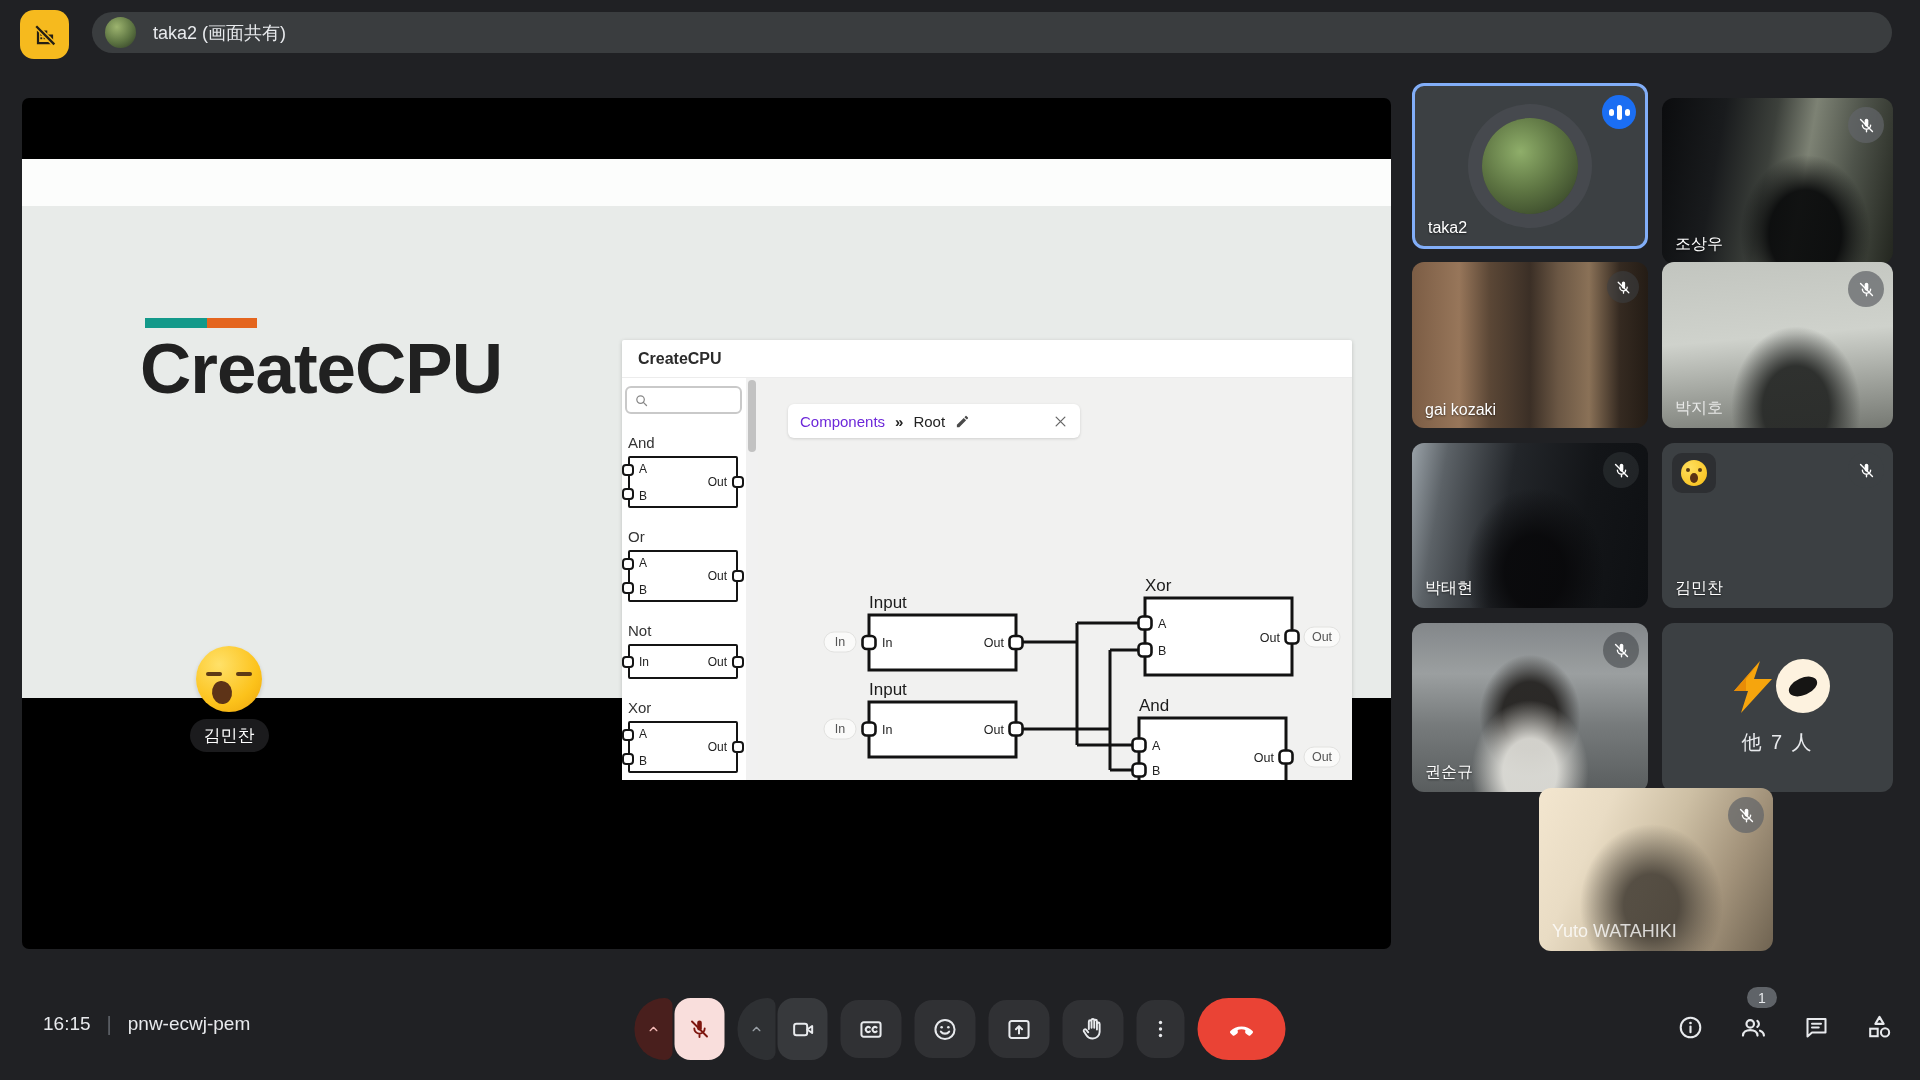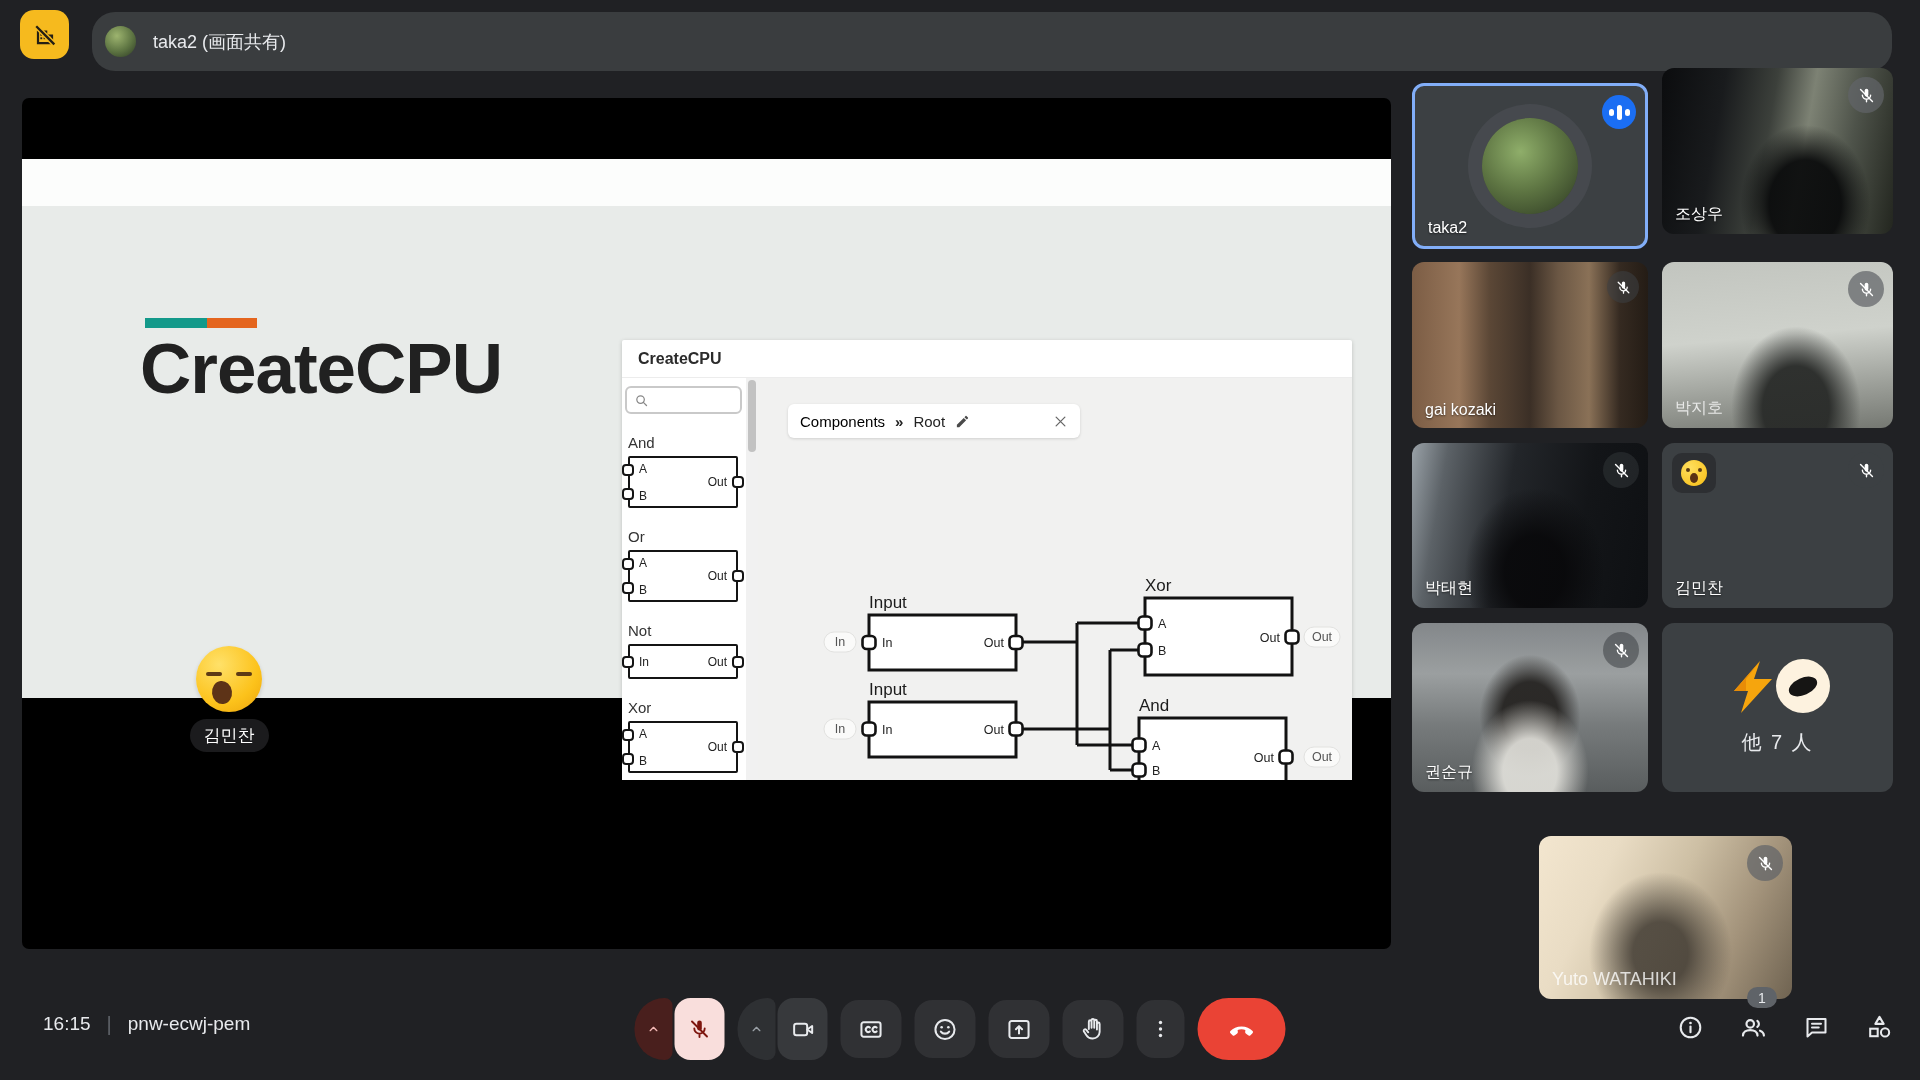--- a/index.html
+++ b/index.html
@@ -2,21 +2,21 @@
 <html><head>
 <meta charset="utf-8">
 <style>
   html,body{margin:0;padding:0;width:1920px;height:1080px;overflow:hidden;background:#202124;
     font-family:"Liberation Sans","DejaVu Sans",sans-serif;}
   *{box-sizing:border-box;}
 
   
   .logo-tile{position:absolute;left:20px;top:10px;width:49px;height:49px;border-radius:14px;
     background:#f6ba1e;display:flex;align-items:center;justify-content:center;}
-  .presenter-pill{position:absolute;left:92px;top:12px;width:1800px;height:59px;border-radius:23px;
+  .presenter-pill{position:absolute;left:92px;top:12px;width:1800px;height:41px;border-radius:23px;
     background:#3a3d3f;display:flex;align-items:center;padding-left:13px;gap:17px;text-align:right;}
   .presenter-avatar{width:31px;height:31px;border-radius:50%;
     background:radial-gradient(circle at 38% 32%,#9db46f,#5d7442 55%,#36452a 90%);}
   .presenter-name{font-size:18px;color:#e8eaed;font-weight:500;}
 
   
   .share{position:absolute;left:22px;top:98px;width:1369px;height:851px;background:#000;
     border-radius:7px;overflow:hidden;}
   .band-white{position:absolute;left:0;top:61px;width:100%;height:47px;background:#fcfdfc;}
   .slide{position:absolute;left:0;top:108px;width:100%;height:492px;background:#e8ebe9;}
@@ -54,21 +54,21 @@
   .p-in1{left:-8px;top:50%;transform:translateY(-50%);}
   .pl{position:absolute;font-size:12px;color:#222;}
   .pl-a{left:9px;top:4px;} .pl-b{left:9px;bottom:3px;}
   .pl-out{right:9px;top:50%;transform:translateY(-50%);}
   .pl-in1{left:9px;top:50%;transform:translateY(-50%);}
   .scrollbar{width:12px;background:#f1f1f1;}
   .scroll-thumb{width:8px;height:72px;background:#c2c2c2;border-radius:4px;margin:2px auto 0;}
   .canvas{flex:1;background:#f1f1f0;position:relative;}
   .breadcrumb{position:absolute;left:30px;top:26px;width:292px;height:34px;background:#fff;border-radius:6px;
     box-shadow:0 1px 3px rgba(0,0,0,.14);display:flex;align-items:center;padding:0 12px;gap:10px;font-size:15px;}
-  .bc-parent{color:#000000;} .bc-sep{color:#222;font-weight:700;} .bc-cur{color:#222;}
+  .bc-parent{color:#6d28d9;} .bc-sep{color:#222;font-weight:700;} .bc-cur{color:#222;}
   .bc-close{margin-left:auto;display:flex;align-items:center;}
   .circuit{position:absolute;left:0;top:70px;}
 
   
   .tile{position:absolute;border-radius:12px;overflow:hidden;background:#3c4043;}
   .tname{position:absolute;left:13px;bottom:9px;font-size:16px;color:#fff;font-weight:500;
     text-shadow:0 1px 2px rgba(0,0,0,.55);}
   .tname.water{color:rgba(255,255,255,.78);text-shadow:none;}
   .tname.big{font-size:18px;}
   .mic-badge{position:absolute;top:9px;right:9px;width:36px;height:36px;border-radius:50%;
@@ -319,21 +319,21 @@
 <div class="tile speaking" style="left:1412px;top:83px;width:236px;height:166px;">
   <div class="big-avatar"></div>
   <div class="audio-badge">
     <span class="ab1"></span>
       <span class="ab2"></span>
       <span class="ab3"></span>
   </div>
   <div class="tname">taka2</div>
 </div>
 
-<div class="tile v2" style="left:1662px;top:68px;width:231px;height:166px;text-align:right;">
+<div class="tile v2" style="left:1662px;top:98px;width:231px;height:166px;text-align:right;">
   <div class="mic-badge">
     <svg width="19" height="19" viewBox="0 0 24 24">
       <rect x="9.7" y="3.5" width="4.6" height="10" rx="2.3" fill="#fff"></rect>
       <path d="M6.8 11.5a5.2 5.2 0 0 0 10.4 0M12 16.7V20" stroke="#fff" stroke-width="1.8" fill="none" stroke-linecap="round"></path>
       <path d="M4.5 4.5l15 15" stroke="#fff" stroke-width="1.8" stroke-linecap="round"></path>
     </svg>
   </div>
   <div class="tname">조상우</div>
 </div>
 
@@ -405,21 +405,21 @@
       <polygon points="34,2 8,32 22,32 15,54 46,20 28,20" fill="#f6a50d"></polygon>
       <polygon points="34,2 8,32 20,32 20,20" fill="#e88c07"></polygon>
     </svg>
     <div class="others-circle">
         <div class="others-oval"></div>
       </div>
   </div>
   <div class="others-label">他 7 人</div>
 </div>
 
-<div class="tile v9" style="left:1539px;top:836px;width:253px;height:163px;">
+<div class="tile v9" style="left:1539px;top:788px;width:234px;height:163px;">
   <div class="mic-badge">
     <svg width="19" height="19" viewBox="0 0 24 24">
       <rect x="9.7" y="3.5" width="4.6" height="10" rx="2.3" fill="#fff"></rect>
       <path d="M6.8 11.5a5.2 5.2 0 0 0 10.4 0M12 16.7V20" stroke="#fff" stroke-width="1.8" fill="none" stroke-linecap="round"></path>
       <path d="M4.5 4.5l15 15" stroke="#fff" stroke-width="1.8" stroke-linecap="round"></path>
     </svg>
   </div>
   <div class="tname water big">Yuto WATAHIKI</div>
 </div>
 

